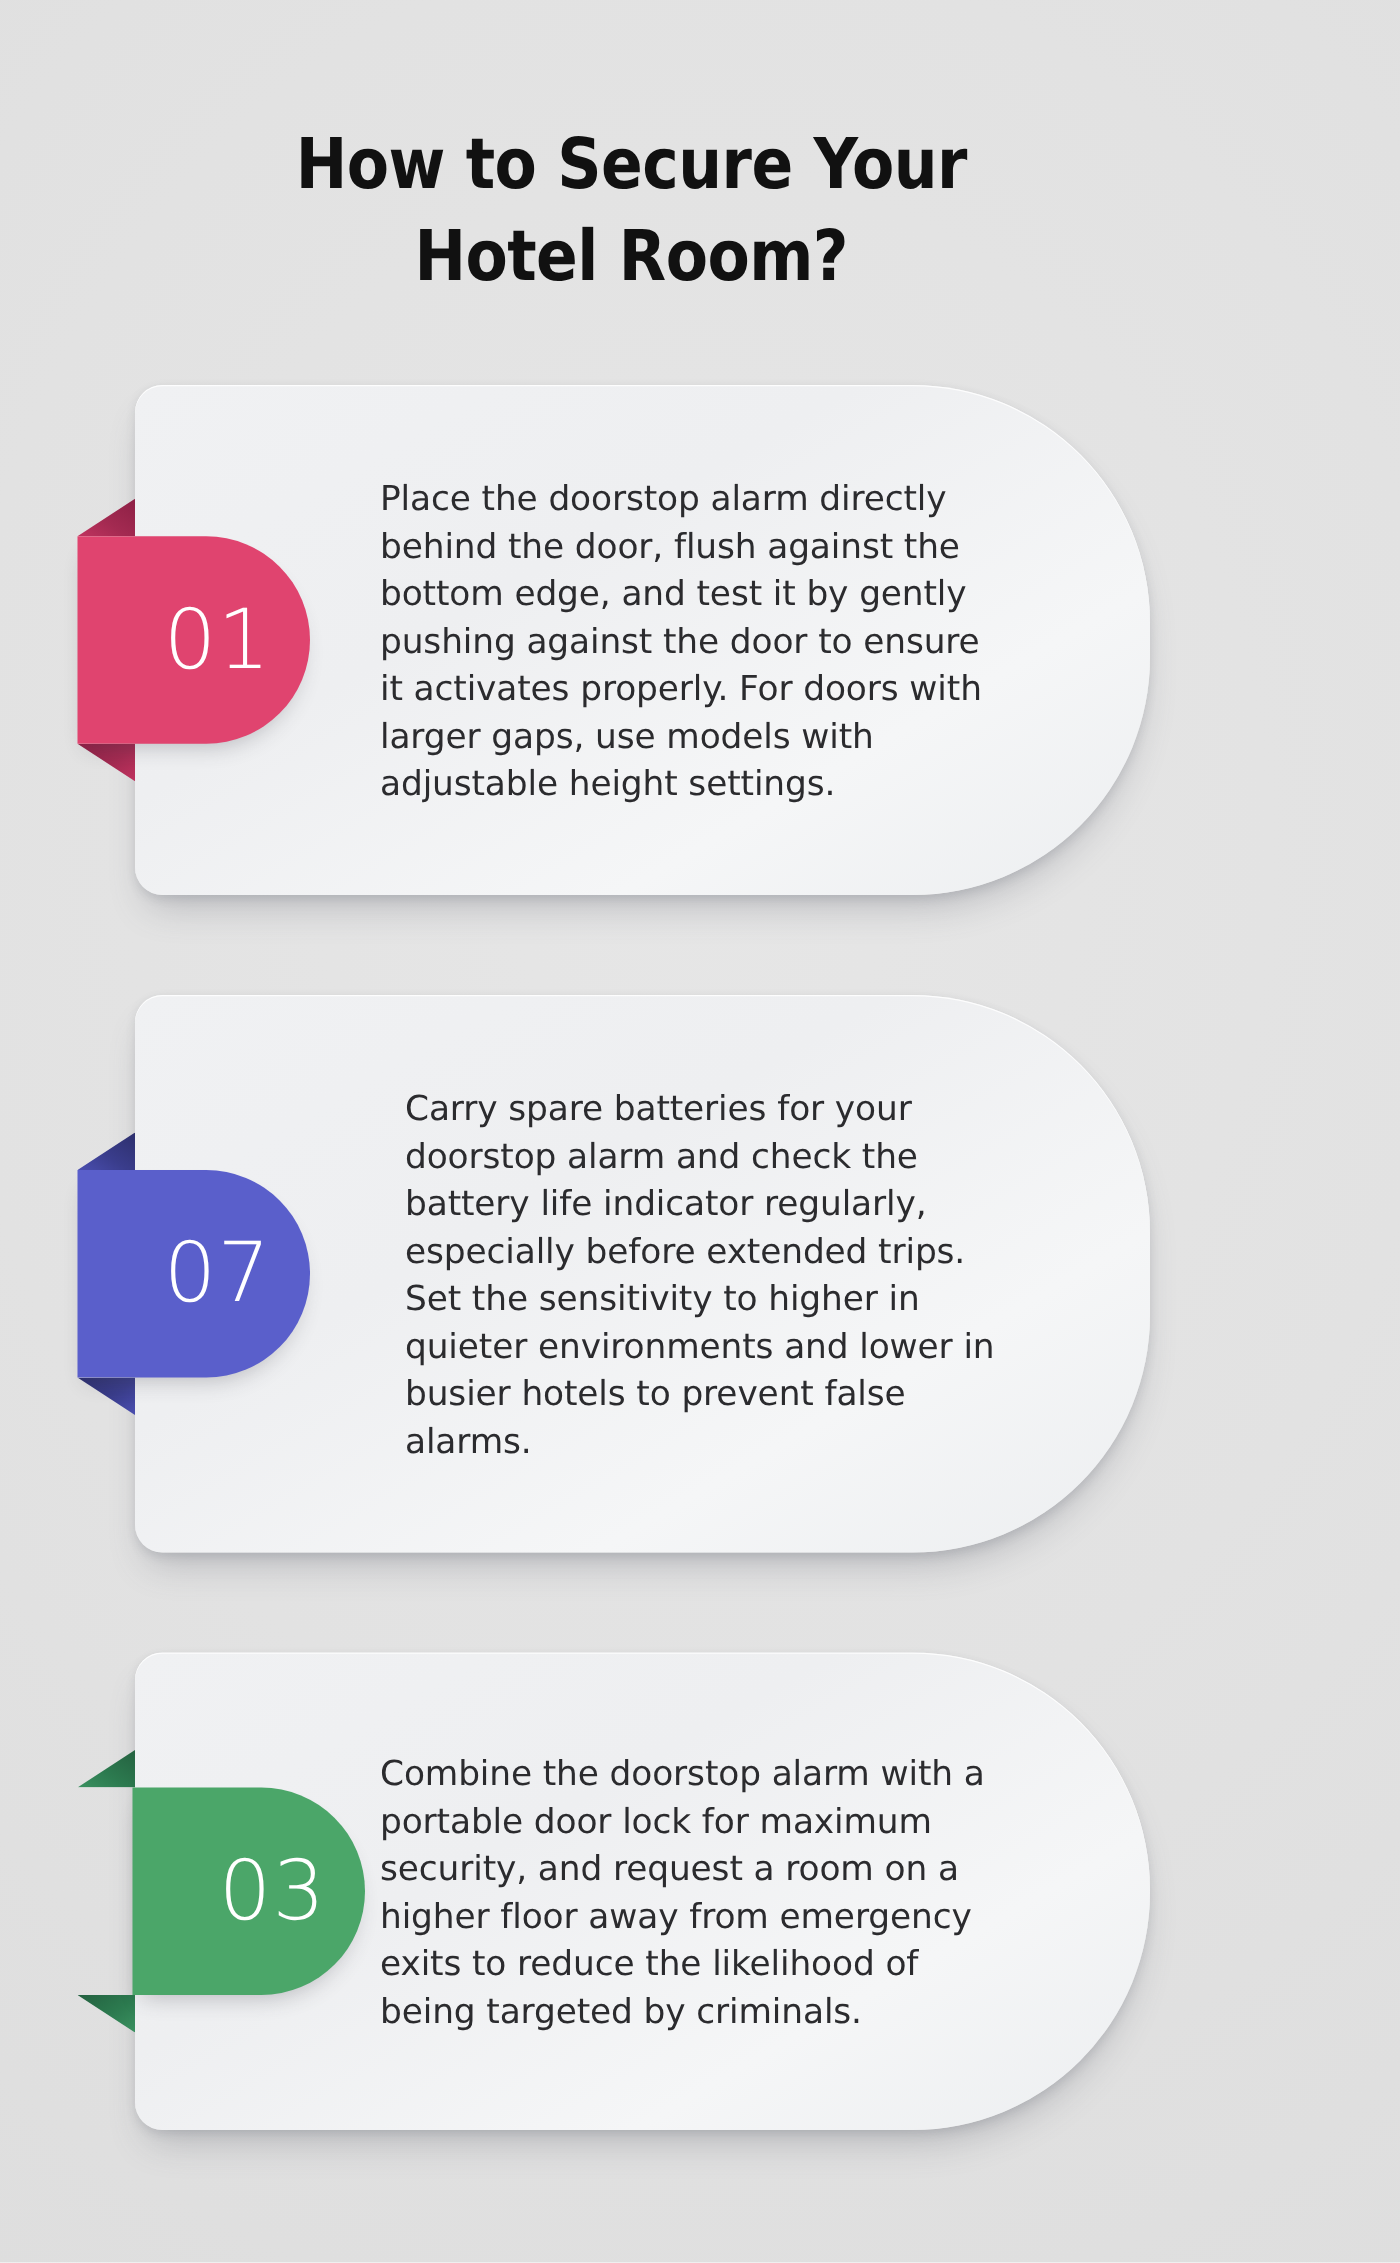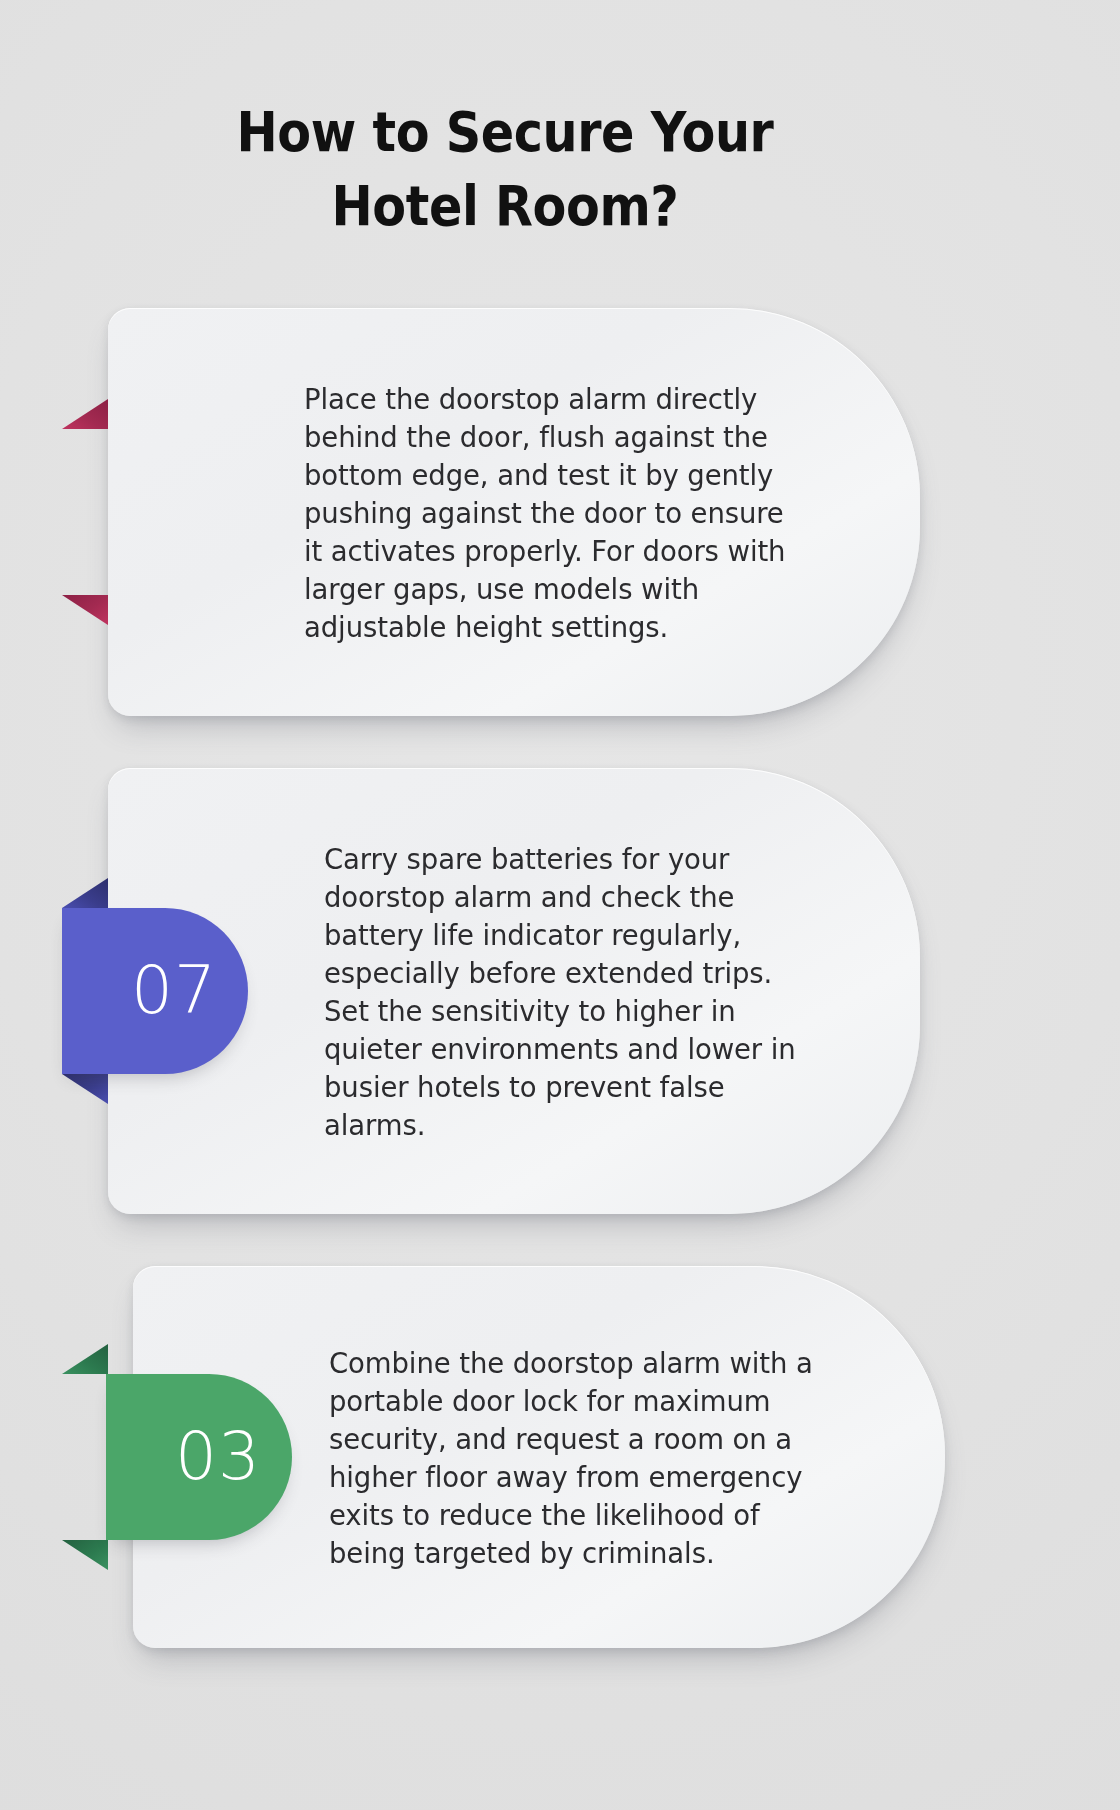--- a/index.html
+++ b/index.html
@@ -39,23 +39,23 @@
   .cards {
     position: absolute;
     top: 308px;
     left: 0;
     width: 1120px;
   }
 
   .row {
     position: relative;
     width: 1120px;
-    margin-bottom: 52px;
-  }
-  .row:last-child { margin-bottom: 0; padding-left: 25px; }
+    margin-bottom: 80px;
+  }
+  .row:last-child { margin-bottom: 0; }
 
   
   .card {
     position: relative;
     margin-left: 108px;
     width: 812px;
     background: linear-gradient(150deg, #f0f1f3 0%, #eeeff1 38%, #f5f6f7 72%, #eceef0 100%);
     border-radius: 22px 190px 190px 22px;
     box-shadow:
       0 18px 30px -10px rgba(90,95,105,0.33),
@@ -171,20 +171,23 @@
 
 <div class="cards">
 
   <div class="row row-1">
     <div class="card">
       <p class="card-text">Place the doorstop alarm directly behind the door, flush against the bottom edge, and test it by gently pushing against the door to ensure it activates properly. For doors with larger gaps, use models with adjustable height settings.</p>
     </div>
     <div class="badge-group">
       <div class="fold-top"></div>
       <div class="fold-bot"></div>
+      <div class="badge-body">
+        <span class="badge-num">01</span>
+      </div>
     </div>
   </div>
 
   <div class="row row-2">
     <div class="card">
       <p class="card-text">Carry spare batteries for your doorstop alarm and check the battery life indicator regularly, especially before extended trips. Set the sensitivity to higher in quieter environments and lower in busier hotels to prevent false alarms.</p>
     </div>
     <div class="badge-group">
       <div class="fold-top"></div>
       <div class="fold-bot"></div>

